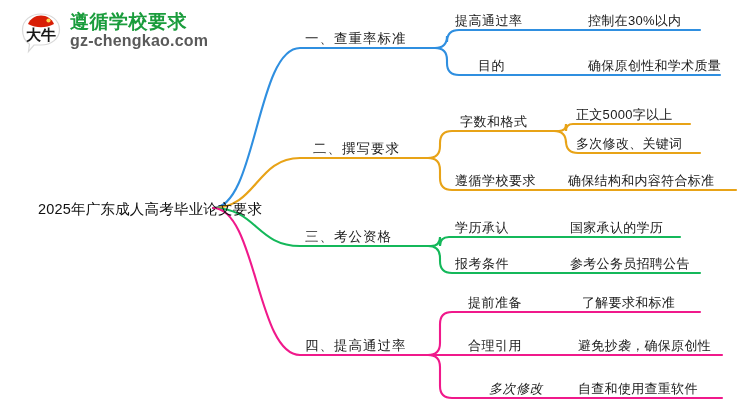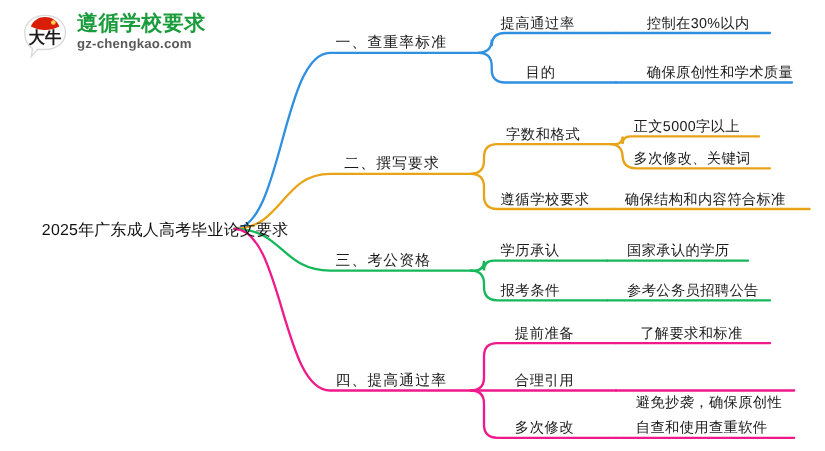--- a/index.html
+++ b/index.html
@@ -38,21 +38,21 @@
   }
   .logo-cn {
     font-size: 19px;
     font-weight: bold;
     color: #1a9c3c;
     letter-spacing: 0.5px;
     line-height: 22px;
     white-space: nowrap;
   }
   .logo-en {
-    font-size: 12px;
+    font-size: 16px;
     font-weight: bold;
     color: #5a5a5a;
     letter-spacing: 0.2px;
     line-height: 15px;
     white-space: nowrap;
   }
 
   
   #map {
     position: absolute;
@@ -170,17 +170,17 @@
 
   <div class="node node-l2" style="left:455px; top:255px;text-align:right;">报考条件</div>
   <div class="node node-l3" style="left:570px; top:255px;">参考公务员招聘公告</div>
 
   <div class="node node-l1" style="left:305px; top:337px;">四、提高通过率</div>
 
   <div class="node node-l2" style="left:468px; top:294px;">提前准备</div>
   <div class="node node-l3" style="left:582px; top:294px;">了解要求和标准</div>
 
   <div class="node node-l2" style="left:468px; top:337px;">合理引用</div>
-  <div class="node node-l3" style="left:578px; top:337px;margin-top:20px;">避免抄袭，确保原创性</div>
+  <div class="node node-l3" style="left:578px; top:337px;">避免抄袭，确保原创性</div>
 
-  <div class="node node-l2" style="left:468px; top:380px;">多次修改</div>
+  <div class="node node-l2" style="left:489px; top:380px;font-style:italic;">多次修改</div>
   <div class="node node-l3" style="left:578px; top:380px;">自查和使用查重软件</div>
 </div>
 
 </body></html>

